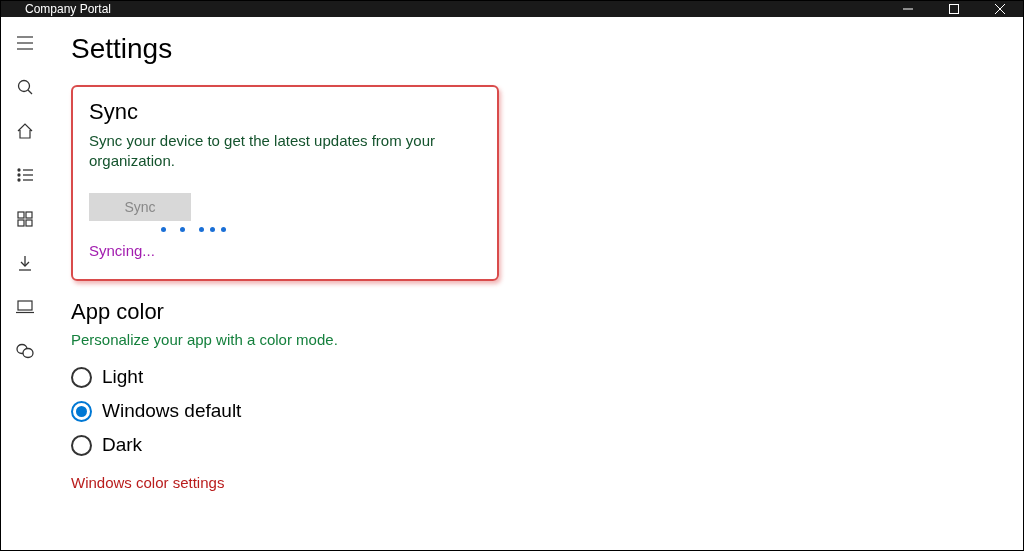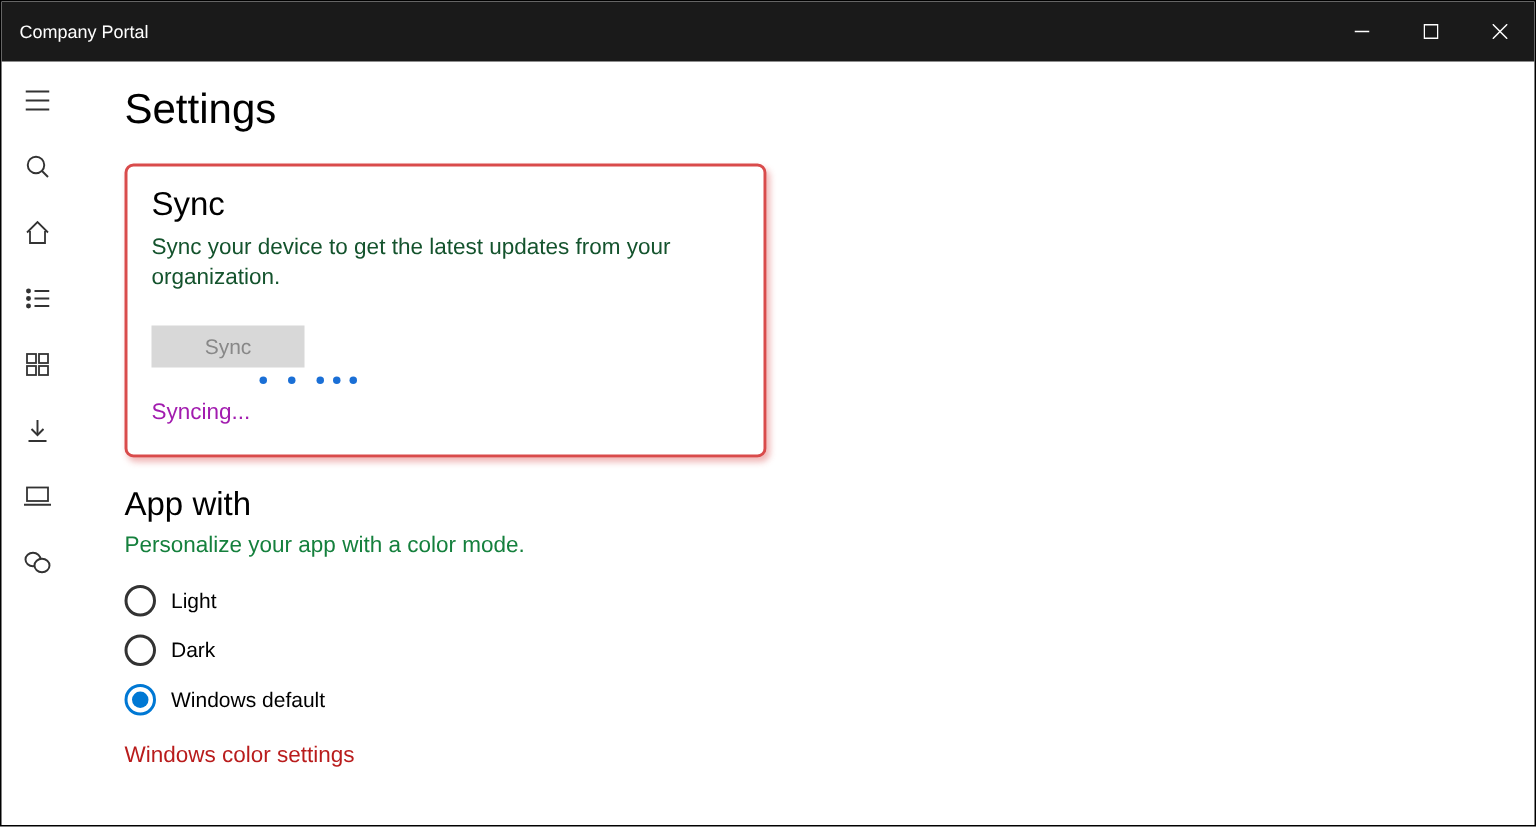--- a/index.html
+++ b/index.html
@@ -1,36 +1,36 @@
 <!DOCTYPE html>
 <html><head>
   <meta charset="utf-8">
   <style>
     * { margin:0; padding:0; box-sizing:border-box; font-family:"Segoe UI",Arial,sans-serif; }
     body { width:1024px; height:551px; border:1px solid #000; background:#fff; overflow:hidden; position:relative; }
-    .titlebar { height:40px; background:#1a1a1a; color:#fff; display:flex; align-items:center; padding-left:12px; font-size:12px; }
+    .titlebar { height:16px; background:#1a1a1a; color:#fff; display:flex; align-items:center; padding-left:24px; font-size:12px; }
     .titlebar .spacer { flex:1; }
     .win-btn { width:46px; height:32px; display:flex; align-items:center; justify-content:center; cursor:pointer; }
     .win-btn svg { stroke:#fff; }
-    .app { display:flex; height:calc(100% - 32px);gap:12px; }
+    .app { display:flex; height:calc(100% - 32px); }
     .navrail { width:48px; border-right:0; display:flex; flex-direction:column; align-items:center; padding-top:6px; gap:4px; }
     .nav-icon { width:40px; height:40px; display:flex; align-items:center; justify-content:center; cursor:pointer; color:#333; }
     .content { flex:1; padding:16px 0 0 22px; overflow:auto; }
     .page-title { font-size:28px; font-weight:400; margin-bottom:20px; }
     .sync-card { width:428px; border:2px solid #d94b4b; border-radius:6px; padding:12px 16px 20px; box-shadow:2px 3px 4px rgba(217,75,75,.4); margin-bottom:18px; }
     .sync-card h2 { font-size:22px; font-weight:400; margin-bottom:6px; }
     .sync-desc { font-size:15px; color:#14532d; margin-bottom:21px; line-height:1.35; }
     .sync-btn { background:#d8d8d8; color:#888; border:none; width:102px; height:28px; font-size:14px; cursor:default; }
     .progress { margin:6px 0 10px 72px; display:flex; gap:14px; }
     .dot { width:5px; height:5px; border-radius:50%; background:#1a6fd6; }
     .cluster { display:flex; gap:6px; }
     .status { color:#a21caf; font-size:15px; }
     .section h2 { font-size:22px; font-weight:400; margin-bottom:6px; }
     .section p { font-size:15px; color:#15803d; margin-bottom:18px; }
-    .radio-row { display:flex; align-items:center; gap:10px; margin-bottom:12px; font-size:14px; cursor:pointer; }
+    .radio-row { display:flex; align-items:flex-end; gap:10px; margin-bottom:12px; font-size:19px; cursor:pointer; }
     .radio { width:21px; height:21px; border:2px solid #333; border-radius:50%; display:flex; align-items:center; justify-content:center; }
     .radio.selected { border:2px solid #0078d4; }
     .radio.selected::after { content:""; width:11px; height:11px; border-radius:50%; background:#0078d4; }
     .link { color:#b91c1c; font-size:15px; cursor:pointer; margin-top:6px; display:inline-block; }
   </style>
 </head>
 <body>
 
 <div class="titlebar">
   <span>Company Portal</span>
@@ -125,30 +125,30 @@
         <span class="cluster">
             <span class="dot"></span>
             <span class="dot"></span>
             <span class="dot"></span>
           </span>
       </div>
       <div class="status">Syncing...</div>
     </div>
 
     <div class="section">
-      <h2>App with</h2>
+      <h2>App color</h2>
       <p>Personalize your app with a color mode.</p>
       <div class="radio-row">
         <span class="radio"></span>
         <span>Light</span>
       </div>
       <div class="radio-row">
+        <span class="radio selected"></span>
+        <span>Windows default</span>
+      </div>
+      <div class="radio-row">
         <span class="radio"></span>
         <span>Dark</span>
-      </div>
-      <div class="radio-row">
-        <span class="radio selected"></span>
-        <span>Windows default</span>
       </div>
       <span class="link">Windows color settings</span>
     </div>
   </div>
 </div>
 
 </body></html>

